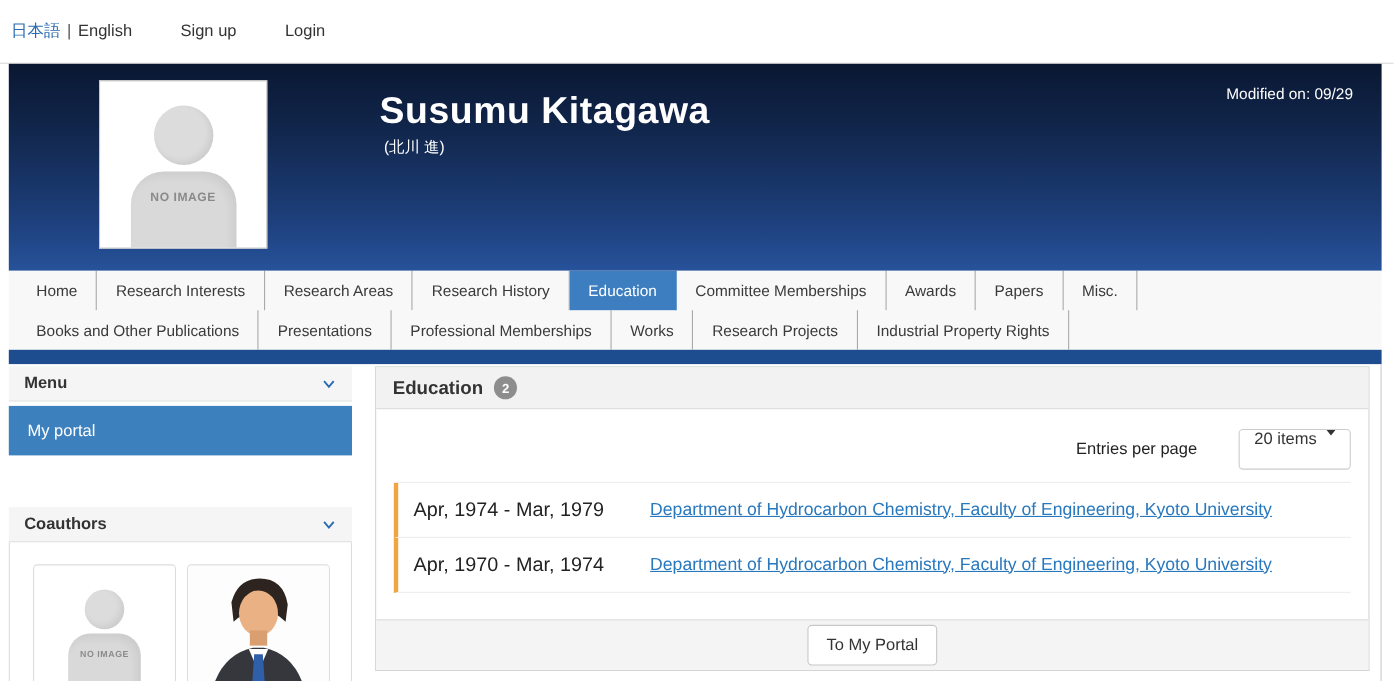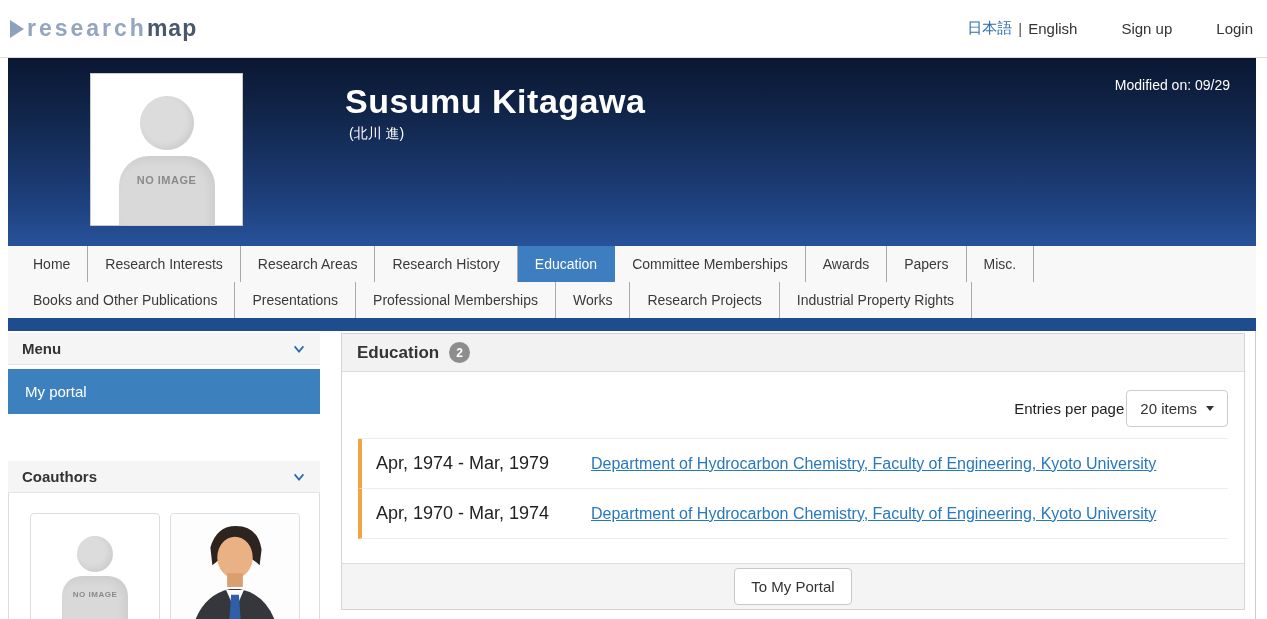--- a/index.html
+++ b/index.html
@@ -73,46 +73,41 @@
   .card { border:1px solid #d4d4d4; background:#fff; }
   .card-head { background:#f2f2f2; border-bottom:1px solid #ddd; height:38px;
     display:flex; align-items:center; padding:0 15px; }
   .card-title { font-size:17px; font-weight:bold; color:#333; }
   .count-badge { margin-left:10px; width:21px; height:21px; border-radius:50%; background:#8d8d8d;
     color:#fff; font-size:12px; font-weight:bold; display:flex; align-items:center; justify-content:center; }
   .card-body { padding:18px 16px 24px; }
   .epp { display:flex; justify-content:flex-end; align-items:center; }
   .epp-label { font-size:15px; color:#222; margin-right:2px; }
   .epp-btn { height:37px; background:#fff; border:1px solid #ccc; border-radius:4px;
-    padding:0 13px; font-size:15px; color:#333; display:flex; align-items:center; cursor:pointer;
-    font-family:inherit; }
+    padding:0 13px; font-size:15px; color:#333; display:flex; cursor:pointer;
+    font-family:inherit;margin-left:36px; }
   .caret { width:0; height:0; border-left:4px solid transparent; border-right:4px solid transparent;
     border-top:5px solid #333; margin-left:9px; }
   .entries { margin-top:11px; border-top:1px solid #ededed; }
   .entry { display:flex; align-items:center; border-bottom:1px solid #ededed;
     border-left:4px solid #f0a540; padding:14px 0 14px 14px; }
   .entry .period { width:215px; flex:none; font-size:18px; color:#222; }
   .entry .elink { font-size:16px; color:#2878be; text-decoration:underline; cursor:pointer; }
   .card-foot { background:#f4f4f4; border-top:1px solid #ddd; height:46px;
     display:flex; align-items:center; justify-content:center; }
   .portal-btn { background:#fff; border:1px solid #c8c8c8; border-radius:4px; padding:9px 16px;
     font-size:15px; color:#333; cursor:pointer; font-family:inherit; }
 
   
   .co-photo { width:100%; height:100%; display:block; }
 </style>
 </head>
 <body>
 
 <div class="topbar">
-  <div class="logo">
-    <span class="logo-tri"></span>
-    <span class="logo-research">research</span>
-    <span class="logo-map">map</span>
-  </div>
   <div class="top-links">
     <span class="jp lnk">日本語</span>
     <span class="sep">|</span>
     <span class="lnk">English</span>
     <span class="lnk gap">Sign up</span>
     <span class="lnk gap">Login</span>
   </div>
 </div>
 
 <div class="page">

